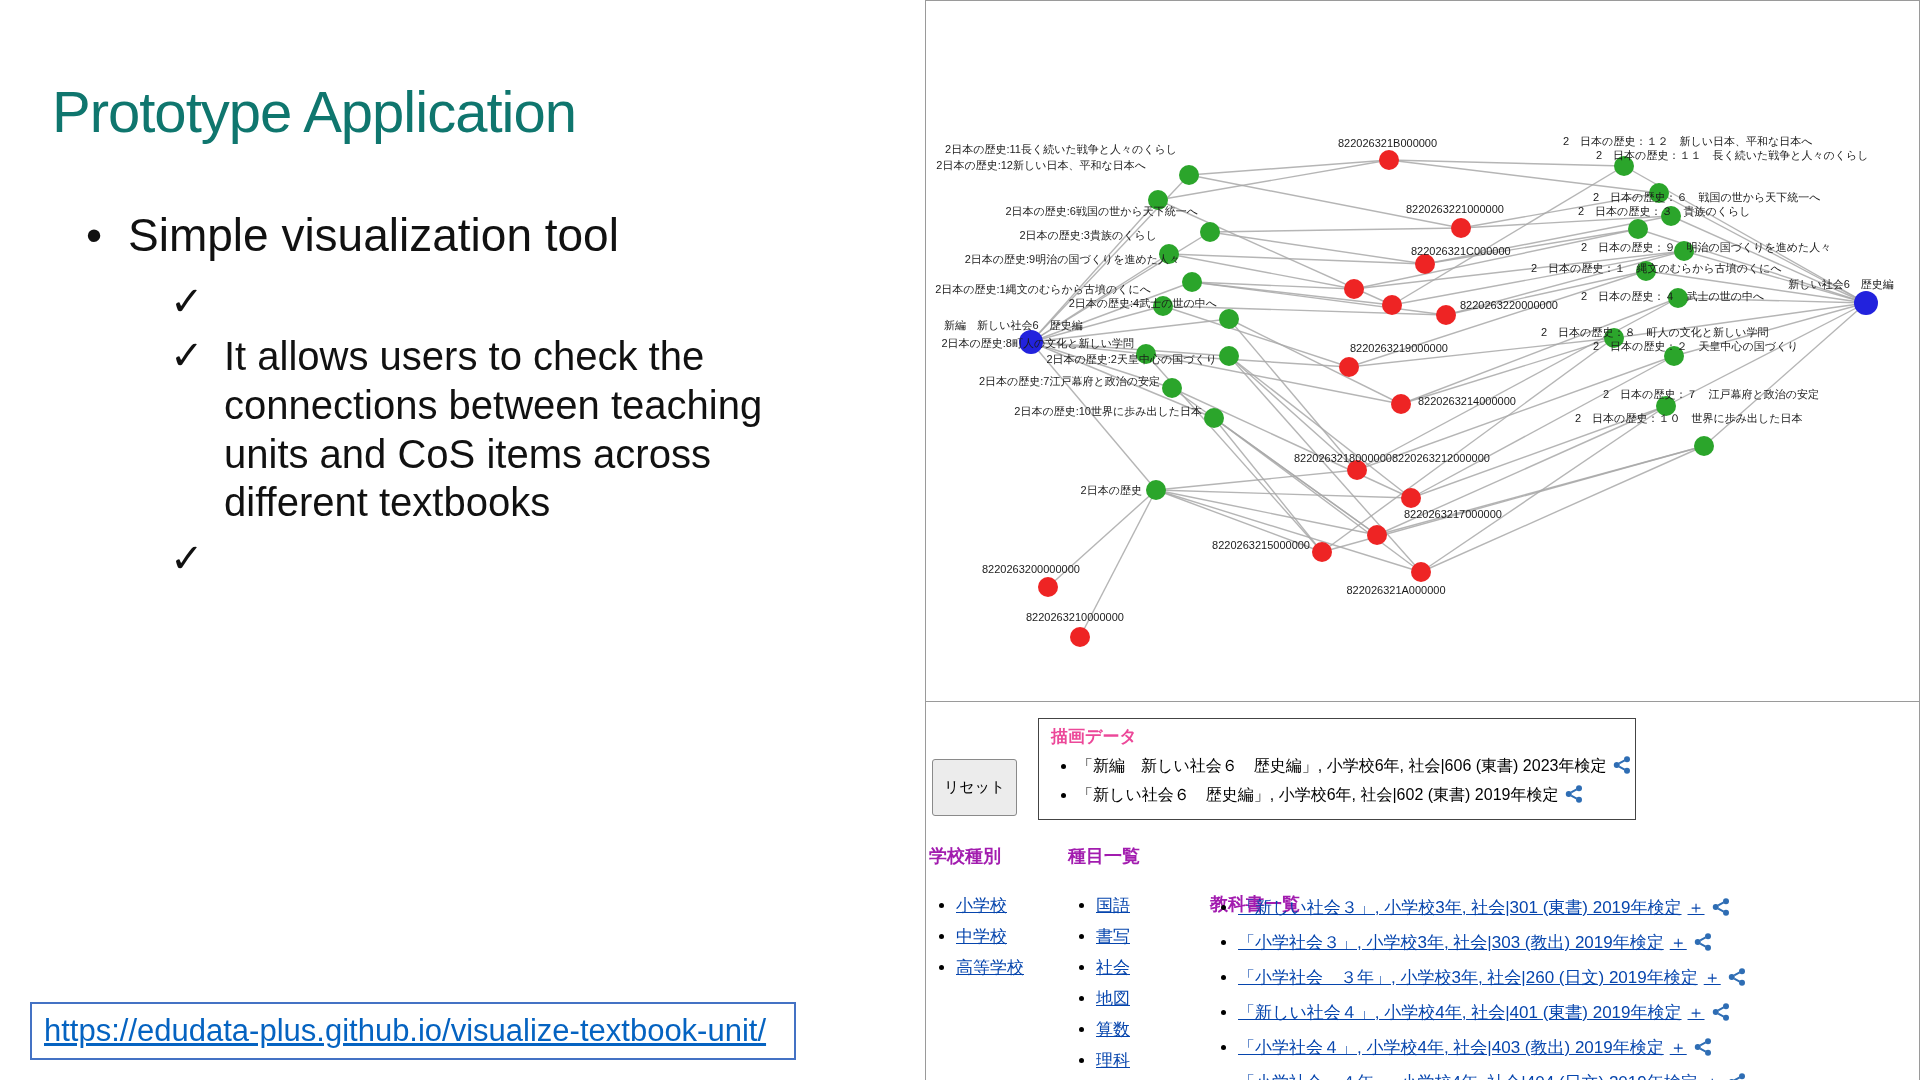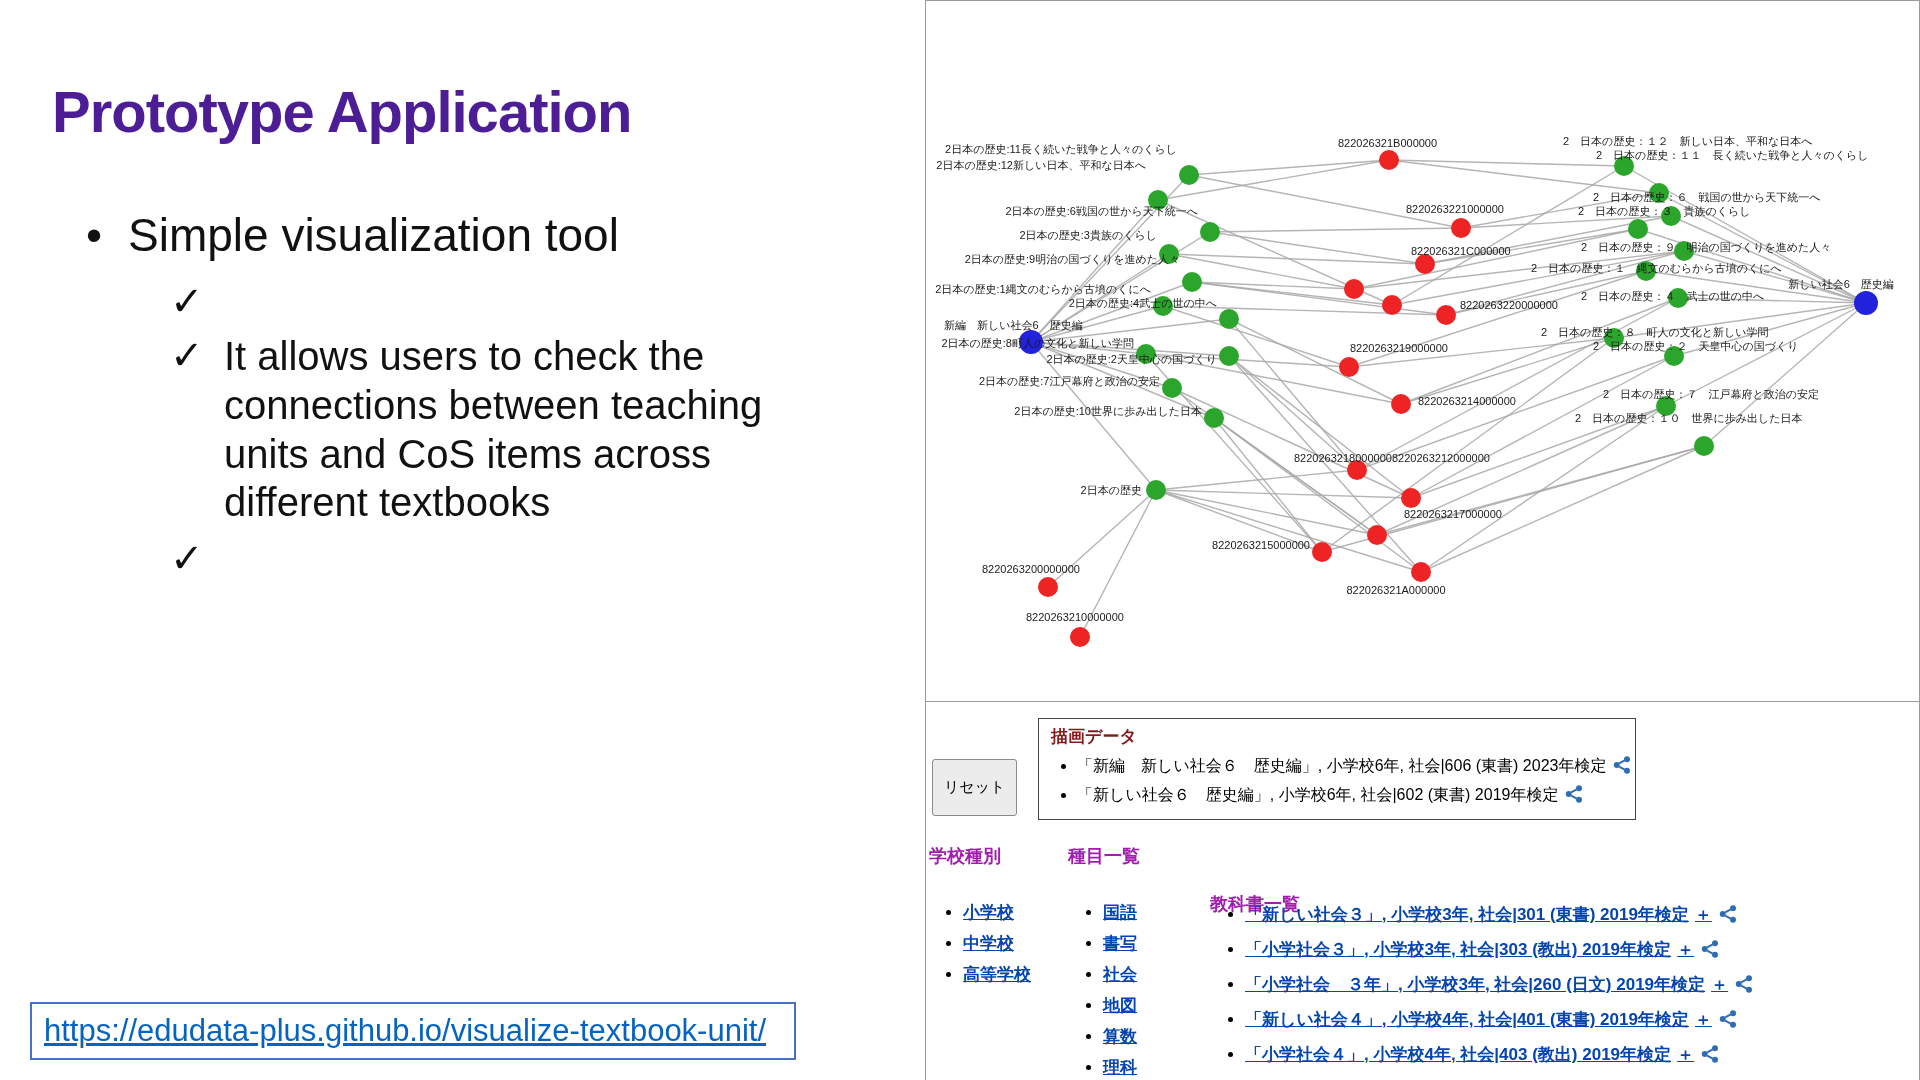--- a/index.html
+++ b/index.html
@@ -1,47 +1,47 @@
 <!DOCTYPE html>
 <html><head>
 <meta charset="utf-8">
 <style>
   * { box-sizing: border-box; }
   html,body { margin:0; padding:0; background:#ffffff; }
   body { font-family:"Liberation Sans","DejaVu Sans",sans-serif; }
   .slide { position:relative; width:1920px; height:1080px; overflow:hidden; background:#fff; }
 
   
-  .page-title { position:absolute; left:52px; top:78px; margin:0; font-size:58px; font-weight:700; letter-spacing:-1px; color:#4c1d95; }
+  .page-title { position:absolute; left:52px; top:78px; margin:0; font-size:58px; font-weight:400; letter-spacing:-1px; color:#0f766e; }
   .bullet1 { position:absolute; left:86px; top:208px; font-size:46px; color:#111; display:flex; }
   .bullet1 .b1dot { width:42px; }
   .checks { position:absolute; left:170px; top:278px; width:720px; }
   .check-item { display:flex; margin-bottom:8px; }
   .check-item .chk { width:54px; font-size:40px; color:#111; flex:0 0 54px; }
   .check-item .ctxt { font-size:40px; line-height:1.22; color:#111; width:610px; }
 
   .linkbox { position:absolute; left:30px; top:1002px; width:766px; height:58px; border:2px solid #4472C4; background:#fff; display:flex; align-items:center; padding-left:12px; z-index:5; }
   .linkbox a { font-size:31px; color:#0563C1; text-decoration:underline; }
 
   
   .panel { position:absolute; left:925px; top:0; width:995px; height:1082px; border:1px solid #9a9a9a; background:#fff; }
   .graph-area { position:absolute; left:0; top:0; width:993px; height:701px; border-bottom:1px solid #9a9a9a; background:#fff; }
   .graph-area svg { width:100%; height:100%; display:block; }
   .graph-area text { font-family:"Liberation Sans","DejaVu Sans",sans-serif; }
 
   .controls { position:absolute; left:0; top:701px; width:993px; height:379px; }
   .reset-btn { position:absolute; left:6px; top:57px; font-size:15px; padding:18px 11px; background:#ececec; border:1px solid #8a8a8a; border-radius:3px; color:#000; cursor:pointer; }
   .drawbox { position:absolute; left:112px; top:16px; width:598px; height:102px; border:1px solid #444; padding:6px 12px; background:#fff; }
-  .drawbox .dtitle { font-weight:bold; font-size:17px; color:#7f1d1d; }
+  .drawbox .dtitle { font-weight:bold; font-size:17px; color:#ec4899; }
   .drawbox ul { margin:7px 0 0 26px; padding:0; }
   .drawbox li { font-size:16px; color:#000; margin-bottom:7px; white-space:nowrap; }
 
   .col-h { position:absolute; top:142px; font-weight:bold; font-size:18px; color:#a21caf; }
   .col-h.h1 { left:3px; } .col-h.h2 { left:142px; } .col-h.h3 { left:284px;margin-top:48px; }
-  ul.col-list { position:absolute; margin:7px; padding:0 0 0 24px; list-style:disc;font-weight:bold; }
+  ul.col-list { position:absolute; margin:0; padding:0 0 0 24px; list-style:disc; }
   ul.col-list.c1 { left:6px;  top:188px; }
   ul.col-list.c2 { left:146px; top:188px; }
   ul.col-list.c3 { left:288px; top:188px; }
   ul.col-list li { color:#000; }
   ul.c1 li, ul.c2 li { font-size:17px; line-height:31px; }
   ul.c3 li { font-size:17px; line-height:35px; white-space:nowrap; }
   .lnk, .plus { color:#0645ad; text-decoration:underline; cursor:pointer; }
   .plus { margin-left:6px; }
 
   svg.share { width:20px; height:20px; vertical-align:-4px; margin-left:6px; cursor:pointer; }

